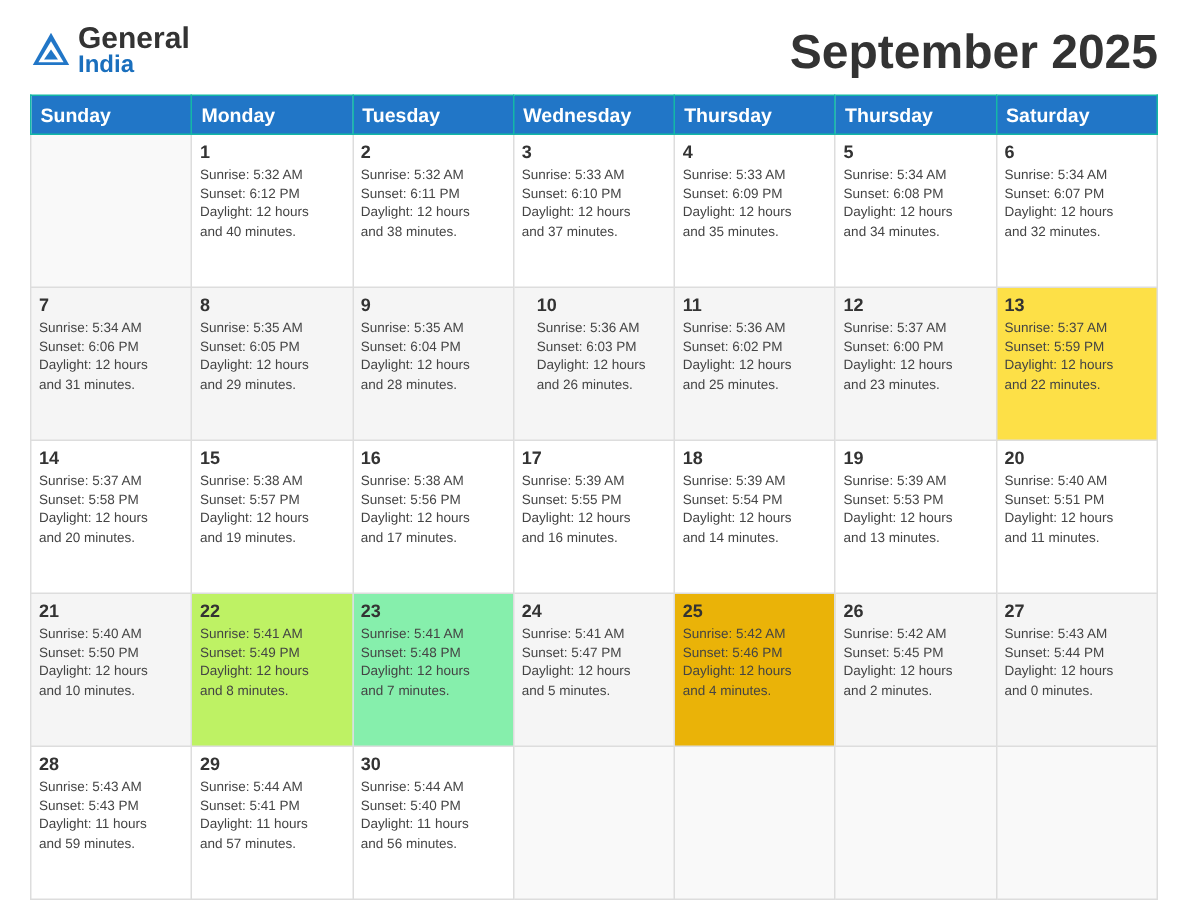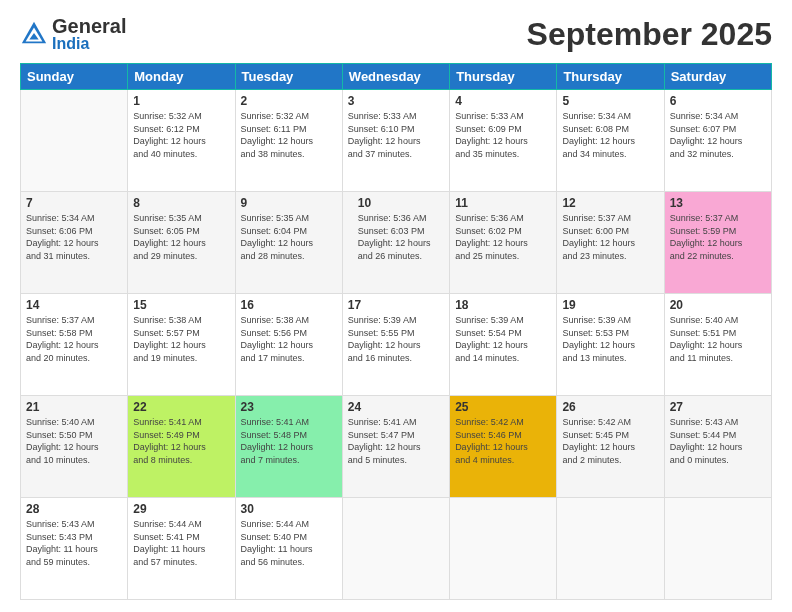--- a/index.html
+++ b/index.html
@@ -213,21 +213,21 @@
 Daylight: 12 hours
 and 25 minutes.</div>
           </td>
           <td style="background: rgb(245, 245, 245);">
             <span class="day-number">12</span>
             <div class="day-info" style="white-space: pre-line;">Sunrise: 5:37 AM
 Sunset: 6:00 PM
 Daylight: 12 hours
 and 23 minutes.</div>
           </td>
-          <td style="background: #f9a8d4;">
+          <td style="background: #fde047;">
             <span class="day-number">13</span>
             <div class="day-info" style="white-space: pre-line;">Sunrise: 5:37 AM
 Sunset: 5:59 PM
 Daylight: 12 hours
 and 22 minutes.</div>
           </td>
         </tr>
         <tr style="background: rgb(255, 255, 255);">
           <td>
             <span class="day-number">14</span>

